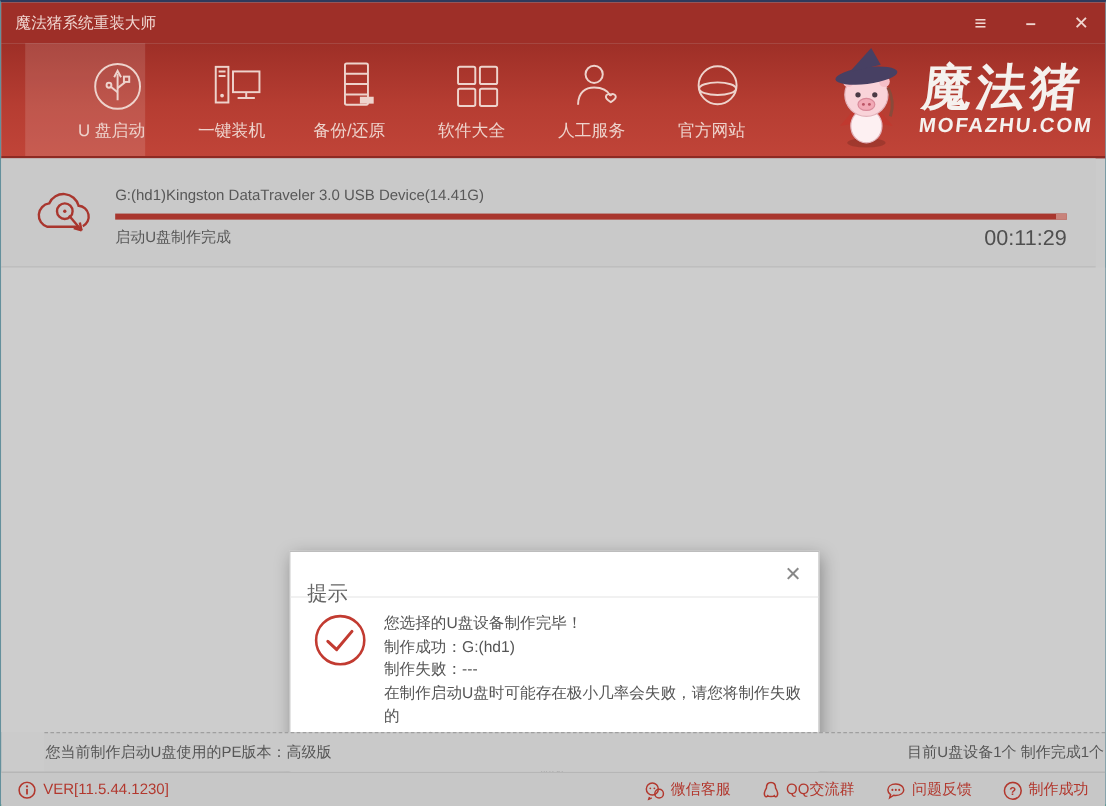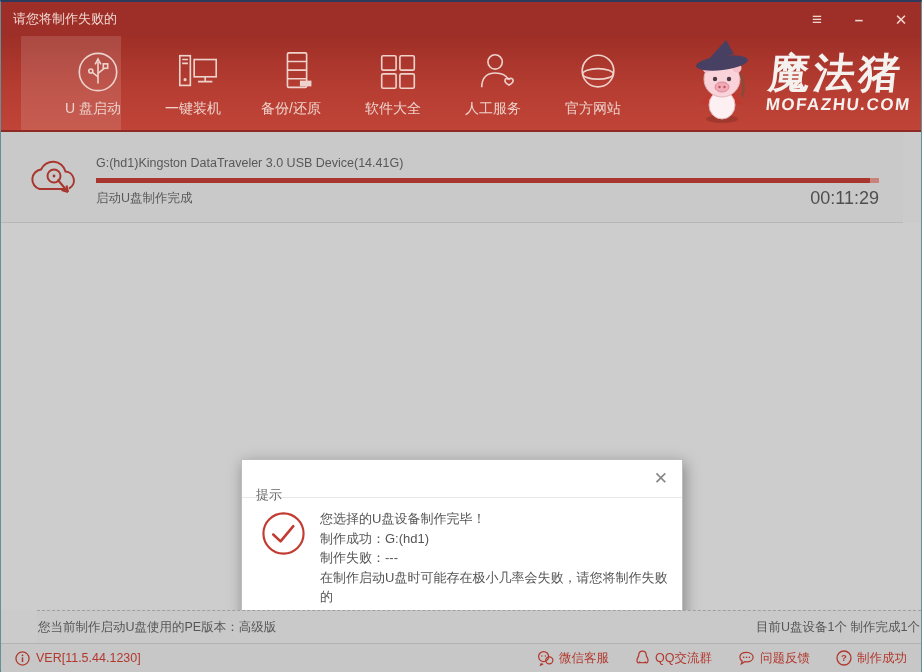--- a/index.html
+++ b/index.html
@@ -20,60 +20,60 @@
   .nav-item.active{background:rgba(255,255,255,0.13);}
   .nav-item svg{display:block;}
 
   
   .logo{position:absolute;right:8px;top:0;height:100%;display:flex;align-items:center;gap:4px;}
   .brandtext{transform:skewX(-6deg);color:#f5f1ee;line-height:1;}
   .brandtext .cn{font-size:41px;font-weight:900;letter-spacing:4px;}
   .brandtext .en{font-size:17px;font-weight:900;letter-spacing:1.5px;margin-top:2px;}
 
   
-  .progress-section{position:absolute;left:0;right:18px;top:130px;height:91px;background:#c9c9c9;border-bottom:1px solid #b7b7b7;box-sizing:border-box;}
+  .progress-section{position:absolute;left:0;right:8px;top:130px;height:91px;background:#c9c9c9;border-bottom:1px solid #b7b7b7;box-sizing:border-box;}
   .cloud-wrap{position:absolute;left:22px;top:16px;}
   .device-line{position:absolute;left:95px;top:24px;font-size:12.5px;color:#585858;}
   .progress-track{position:absolute;left:95px;right:24px;top:46px;height:5px;background:#c0beba;}
   .progress-fill{height:100%;background:#a9362e;position:relative;}
   .progress-fill::after{content:"";position:absolute;right:0;top:0;width:9px;height:100%;background:#c8837b;}
   .status-line{position:absolute;left:95px;top:58px;font-size:12.5px;color:#585858;}
   .elapsed{position:absolute;right:24px;top:56px;font-size:18px;color:#4f4f4f;}
 
   
   .main{position:absolute;left:0;right:0;top:221px;height:387px;background:#cdcdcd;}
 
   
   .dialog{position:absolute;left:240px;top:236px;width:442px;height:200px;background:#ffffff;border:1px solid #bdbdbd;box-sizing:border-box;box-shadow:2px 4px 14px rgba(0,0,0,0.35);}
   .dialog-header{height:38px;border-bottom:1px solid #e8e8e8;display:flex;align-items:center;padding:0 14px;box-sizing:border-box;}
-  .dialog-title{font-size:13px;color:#666;margin-top:32px;}
+  .dialog-title{font-size:17px;color:#666;margin-top:32px;}
   .dialog-close{margin-left:auto;font-size:17px;color:#888;cursor:pointer;line-height:1;}
   .dialog-body{position:relative;height:121px;text-decoration:underline;}
   .check-wrap{position:absolute;left:18px;top:12px;}
   .dialog-lines{position:absolute;left:78px;top:11px;right:14px;font-size:13px;line-height:19.5px;color:#555;}
   .dialog-footer{height:40px;border-top:1px solid #e8e8e8;display:flex;align-items:center;justify-content:center;box-sizing:border-box;}
   .confirm-btn{font-size:13px;color:#666;cursor:pointer;padding:6px 40px;background:transparent;border:none;font-family:inherit;}
 
   
   .statusbar{position:absolute;left:0;right:0;top:608px;height:33px;background:#c9c9c9;border-top:1px dashed #9f9f9f;box-sizing:border-box;display:flex;align-items:center;justify-content:space-between;padding:0 1px;font-size:12.5px;color:#565656;margin-left:36px;}
 
   
   .bottombar{position:absolute;left:0;right:0;top:641px;height:29px;background:#c7c7c7;border-top:1px solid #b2b2b2;box-sizing:border-box;display:flex;align-items:center;padding:12px 14px;font-size:12.5px;color:#b2382e;}
   .ver{display:flex;align-items:center;gap:6px;}
   .links{margin-left:auto;display:flex;align-items:center;gap:26px;}
-  .link{display:flex;align-items:flex-start;gap:5px;cursor:pointer;color:#b2382e;}
+  .link{display:flex;align-items:flex-end;gap:5px;cursor:pointer;color:#b2382e;}
   .link svg{display:block;}
 </style>
 </head>
 <body>
 
 <div class="window">
 
   <div class="titlebar">
-    <span class="title">请您将制作失败的</span>
+    <span class="title">魔法猪系统重装大师</span>
     <span class="win-controls">
       <span class="wc menu">≡</span>
       <span class="wc min">–</span>
       <span class="wc close">✕</span>
     </span>
   </div>
 
   <div class="nav">
     <div class="nav-item active">
       <svg width="46" height="46" viewBox="0 0 48 48">

